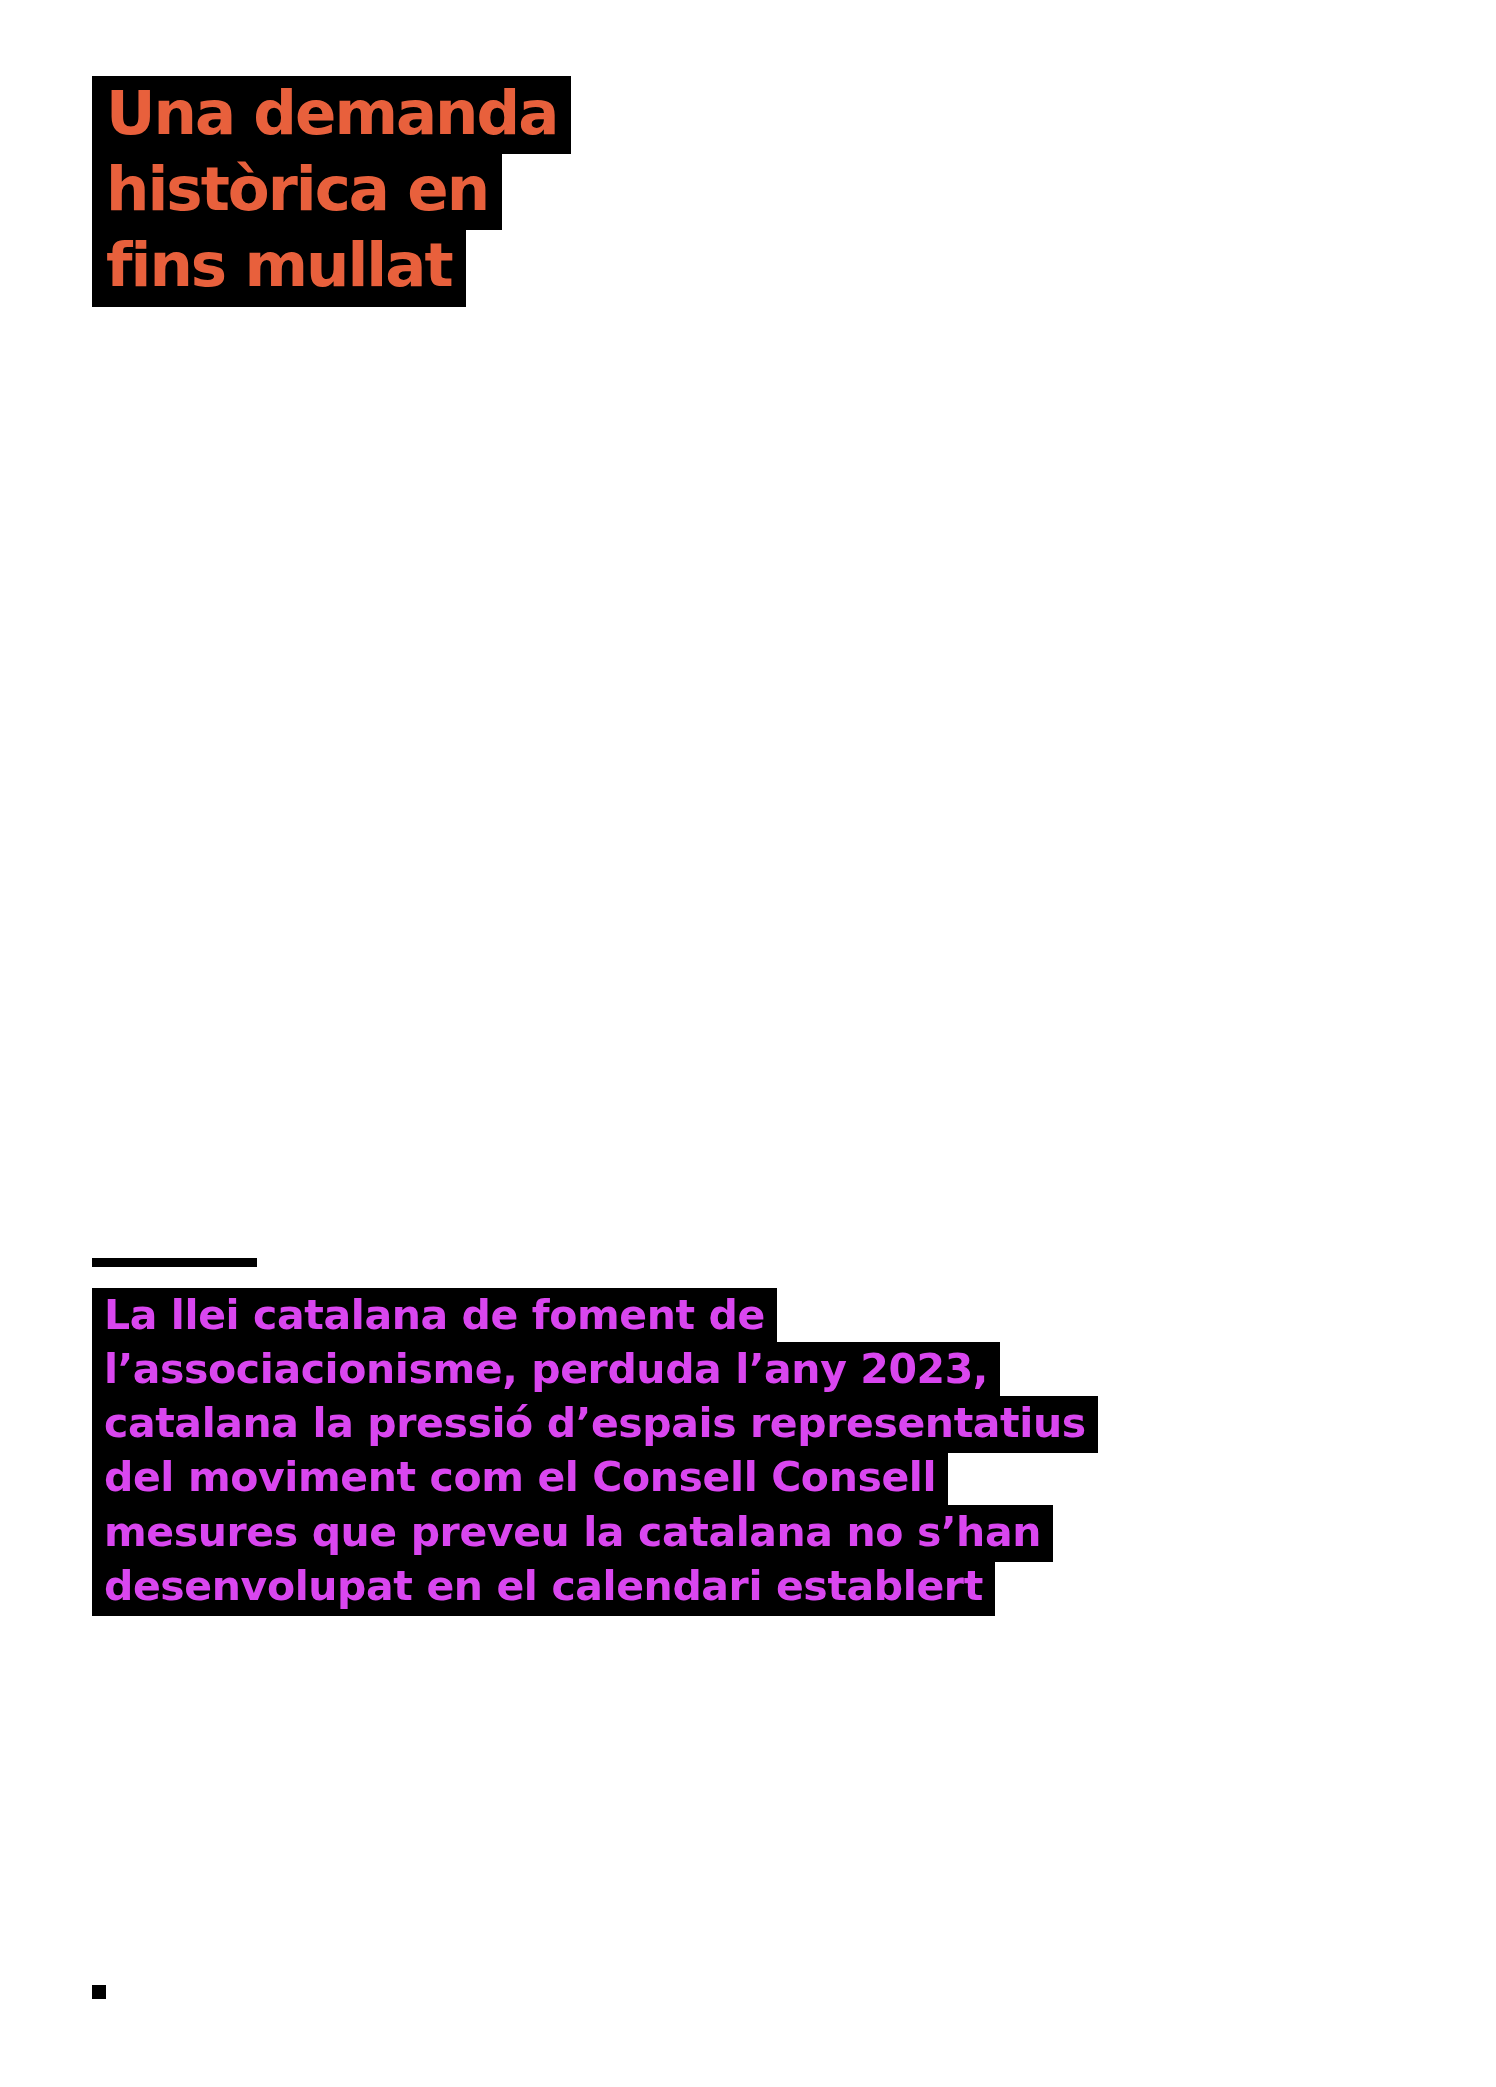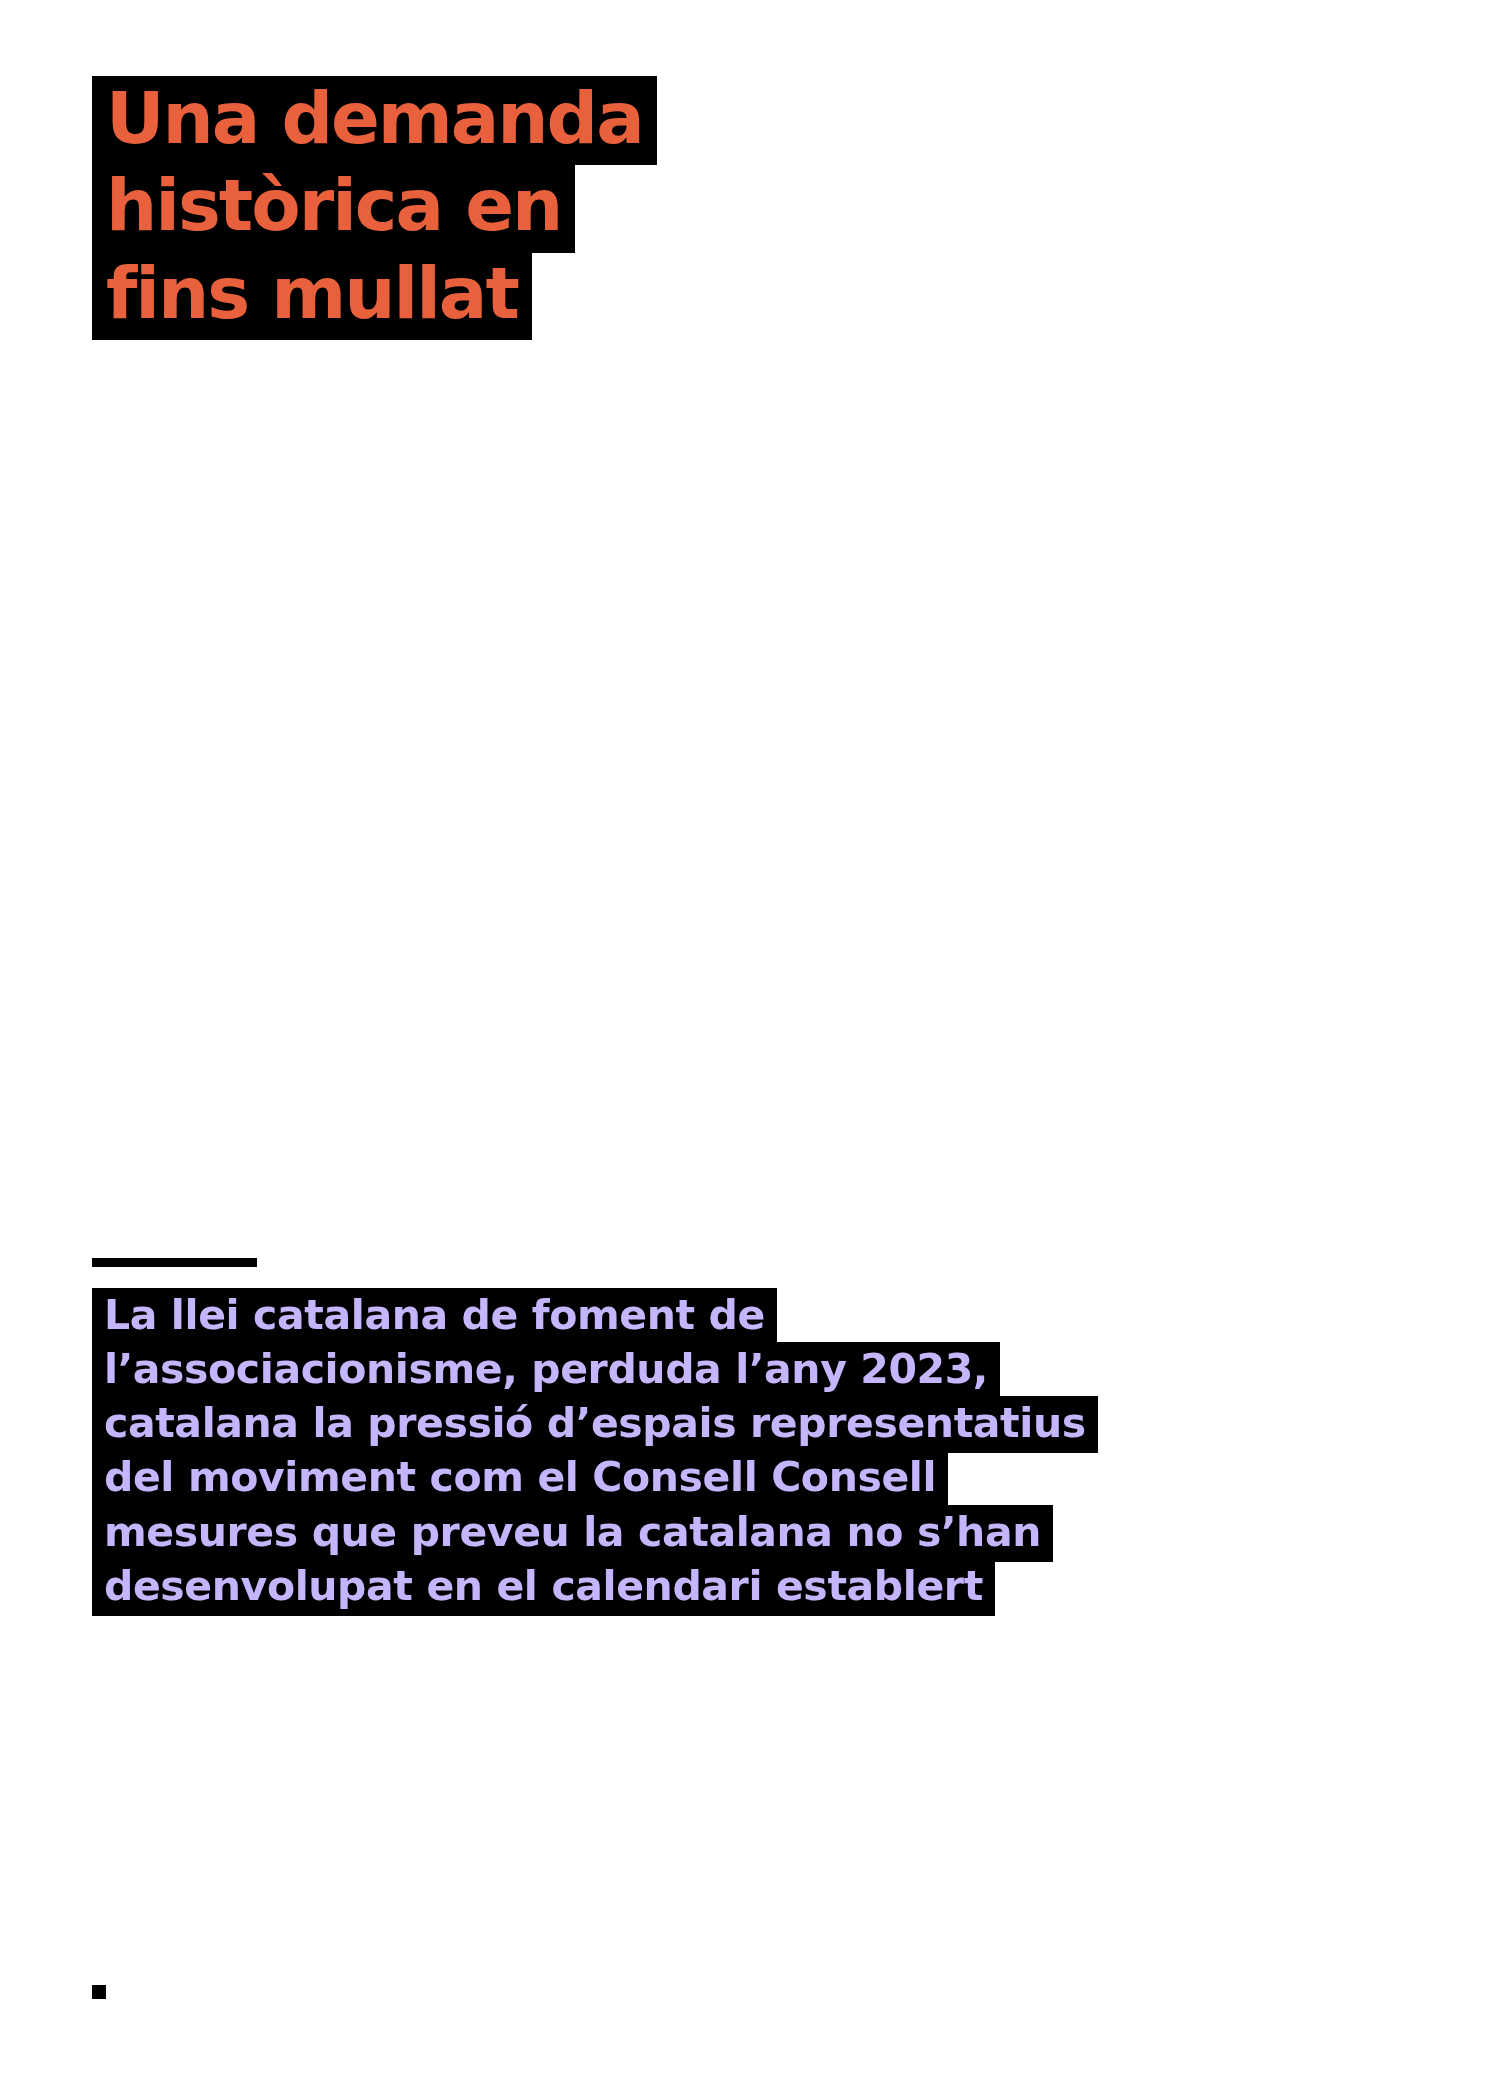--- a/index.html
+++ b/index.html
@@ -27,21 +27,21 @@
     left: 92px;
     top: 76px;
     width: 1000px;
   }
   .headline-line {
     display: table;
     background: #000000;
     color: #E8603C;
     font-family: "DejaVu Sans", sans-serif;
     font-weight: 700;
-    font-size: 72px;
+    font-size: 61px;
     line-height: 1.02;
     letter-spacing: -2px;
     padding: 6px 14px 10px 14px;
     margin: 0 16px -2px 0;
     white-space: pre;
   }
 
   
   .rule {
     position: absolute;
@@ -55,21 +55,21 @@
   
   .standfirst {
     position: absolute;
     left: 92px;
     top: 1288px;
     width: 1290px;
   }
   .sf-line {
     display: table;
     background: #000000;
-    color: #c4b5fd;
+    color: #d946ef;
     font-family: "DejaVu Sans", sans-serif;
     font-weight: 700;
     font-size: 41px;
     line-height: 1.15;
     letter-spacing: -0.4px;
     padding: 4px 12px 6px 12px;
     margin: 0 0 -3px 0;
     white-space: pre;
   }
 

